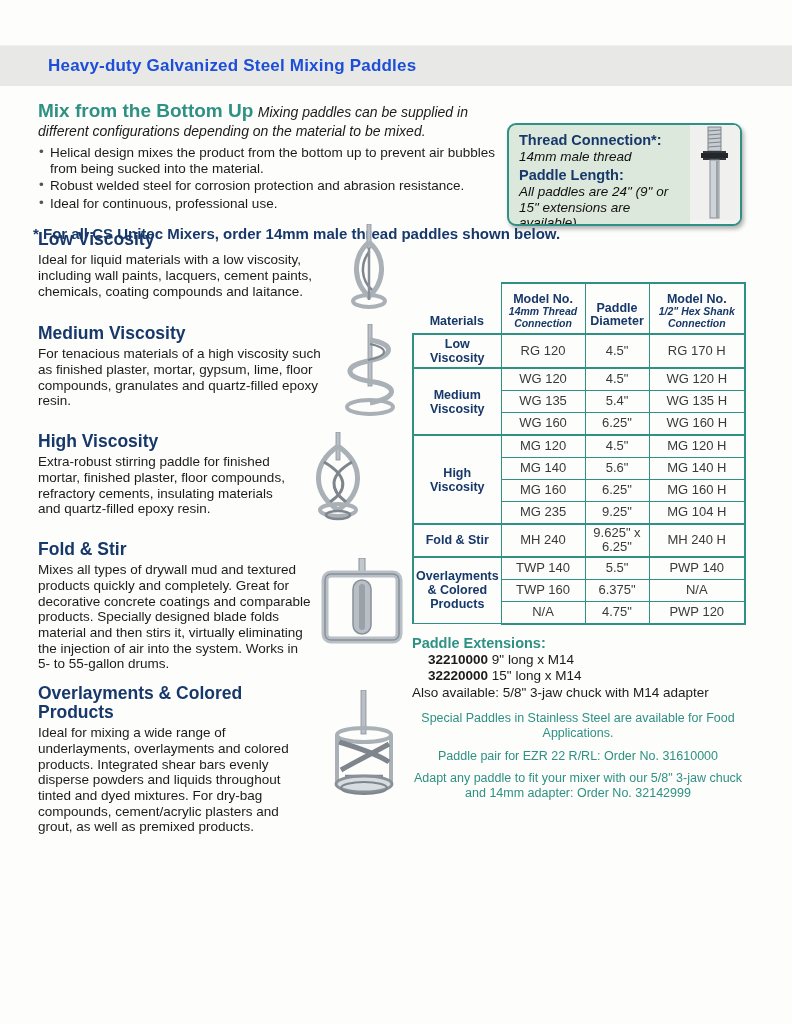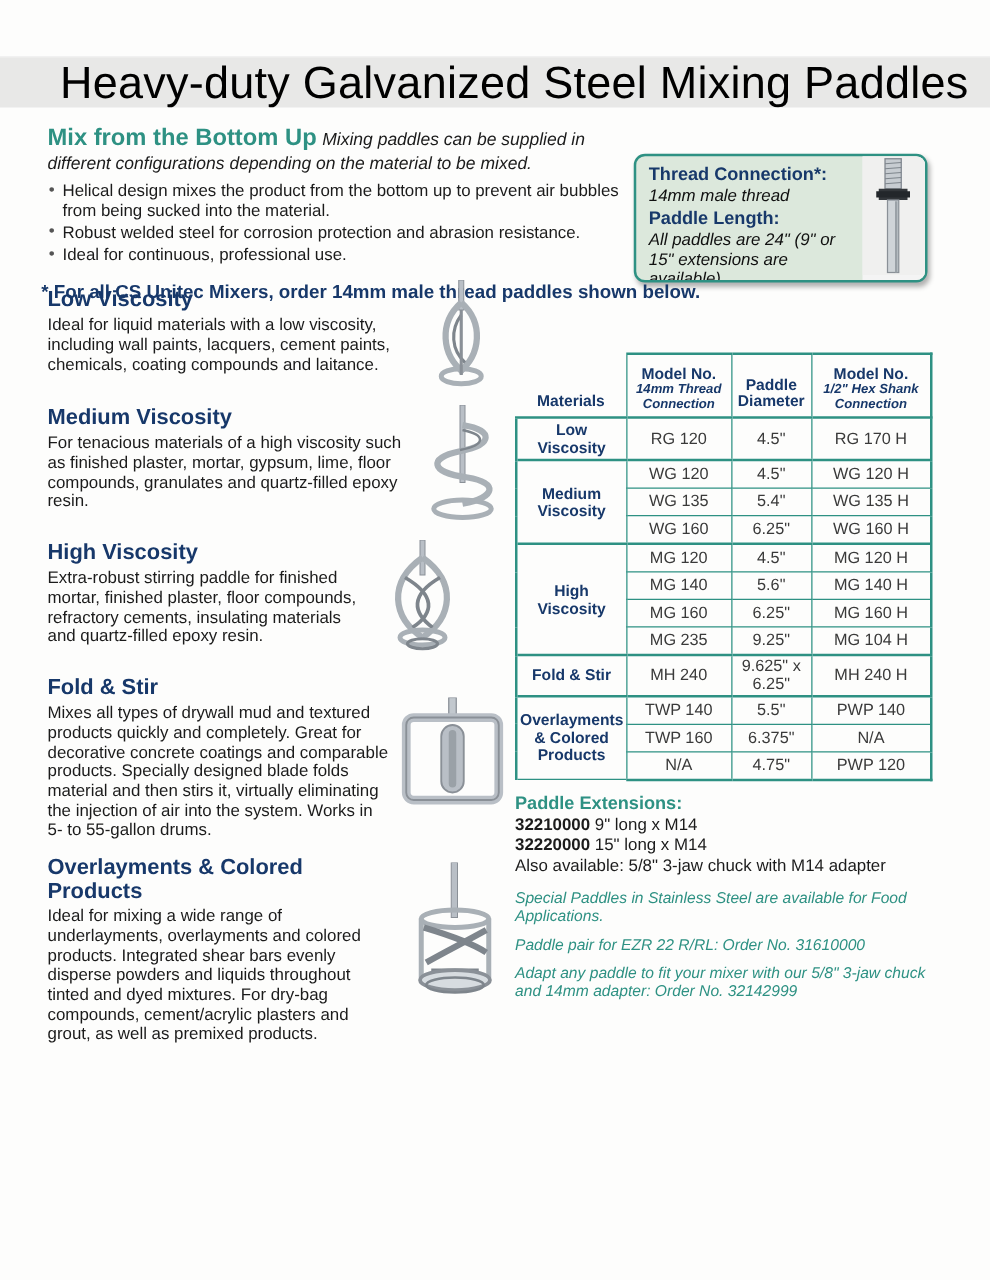--- a/index.html
+++ b/index.html
@@ -6,21 +6,21 @@
   body{
     width:792px;height:1024px;position:relative;overflow:hidden;
     background:#fdfdfc;font-family:"Liberation Sans",sans-serif;color:#1e1e1e;
   }
   
   .title-band{
     position:absolute;top:45px;left:0;width:792px;height:40px;
     background:#e8e8e7;border-top:1px solid #f2f2f2;display:flex;align-items:center;
   }
   .title-band h1{
-    margin:0 0 0 48px;font-size:36px;font-weight:normal;color:#000000;letter-spacing:.2px;
+    margin:0 0 0 48px;font-size:17px;font-weight:bold;color:#1d4ed8;letter-spacing:.2px;
   }
   
   .intro{position:absolute;left:38px;top:100px;width:472px;}
   .lead-head{color:#2e9183;font-weight:bold;font-size:19px;}
   .lead-italic{font-style:italic;font-size:14px;color:#1b1b1b;}
   .bullets{margin:5px 0 0 0;padding:0;list-style:none;}
   .bullets li{
     position:relative;padding-left:12px;font-size:13.5px;line-height:1.16;
     color:#1b1b1b;margin-bottom:2px;
   }
@@ -62,23 +62,23 @@
   .h2{font-size:10.5px;font-weight:bold;font-style:italic;color:#17386a;line-height:1.08;}
   td.val{font-size:13px;color:#3a3a3a;height:19px;line-height:1.1;}
   td.mat-cell{font-weight:bold;color:#17386a;font-size:12.5px;line-height:1.12;padding:2px 2px;}
   .col-first{border-left-width:2px;}
   .col-last{border-right-width:2px;}
   tbody tr:last-child td{border-bottom-width:2px;}
   .group-top{border-top-width:2px;}
   
   .ext-head{color:#2e9183;font-weight:bold;font-size:14.5px;margin:10px 0 1px 0;}
   .ext-line{font-size:13.5px;color:#1b1b1b;line-height:1.22;}
-  .ext-line b{font-weight:bold;}
+  .ext-line b{font-weight:bold;margin-left:16px;}
   .notes{margin-top:10px;}
-  .note{color:#2e9183;font-style:italic;font-size:12.5px;line-height:1.18;margin-bottom:8px;}
+  .note{color:#2e9183;font-size:12.5px;line-height:1.18;margin-bottom:8px;text-align:center;}
   svg .stroke1{stroke:#a9b0b6;fill:none;}
   svg .stroke2{stroke:#7e858c;fill:none;}
 </style>
 </head>
 <body>
 
 <div class="title-band">
   <h1>Heavy-duty Galvanized Steel Mixing Paddles</h1>
 </div>
 

